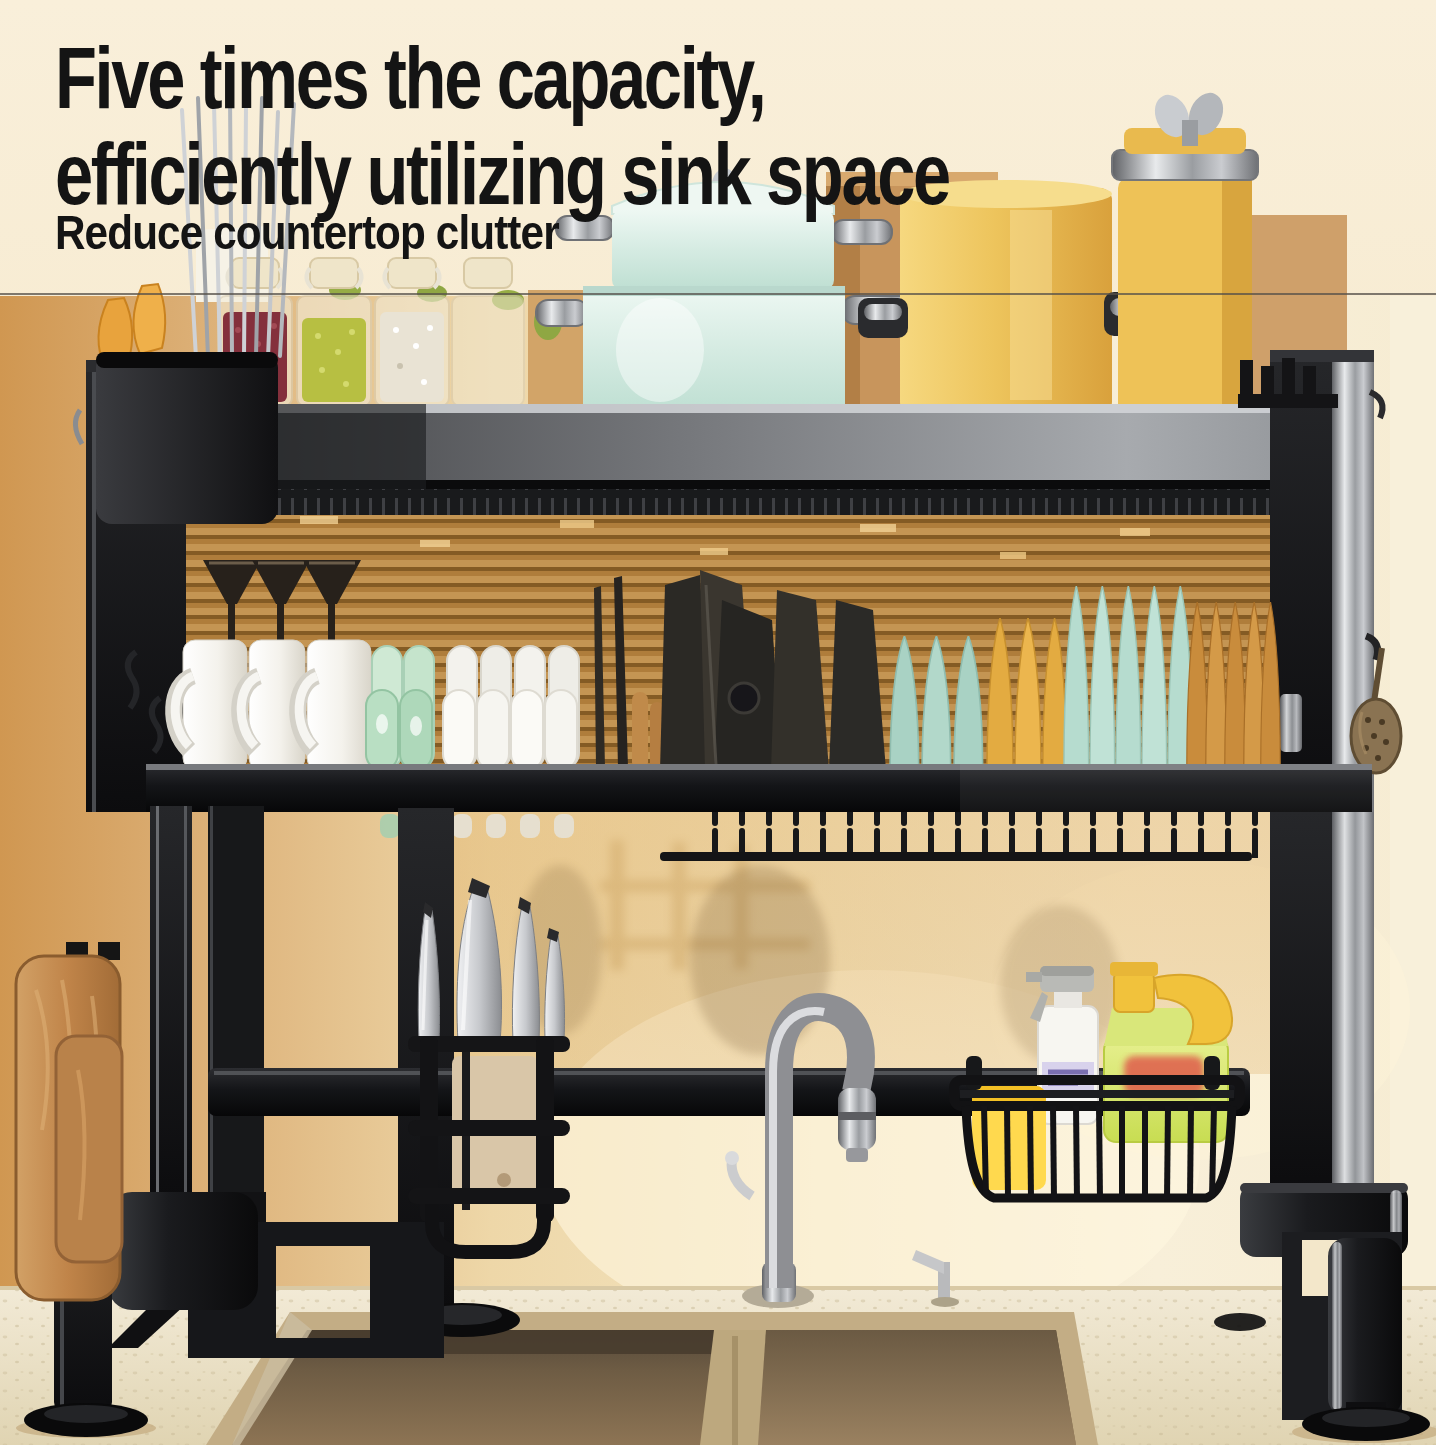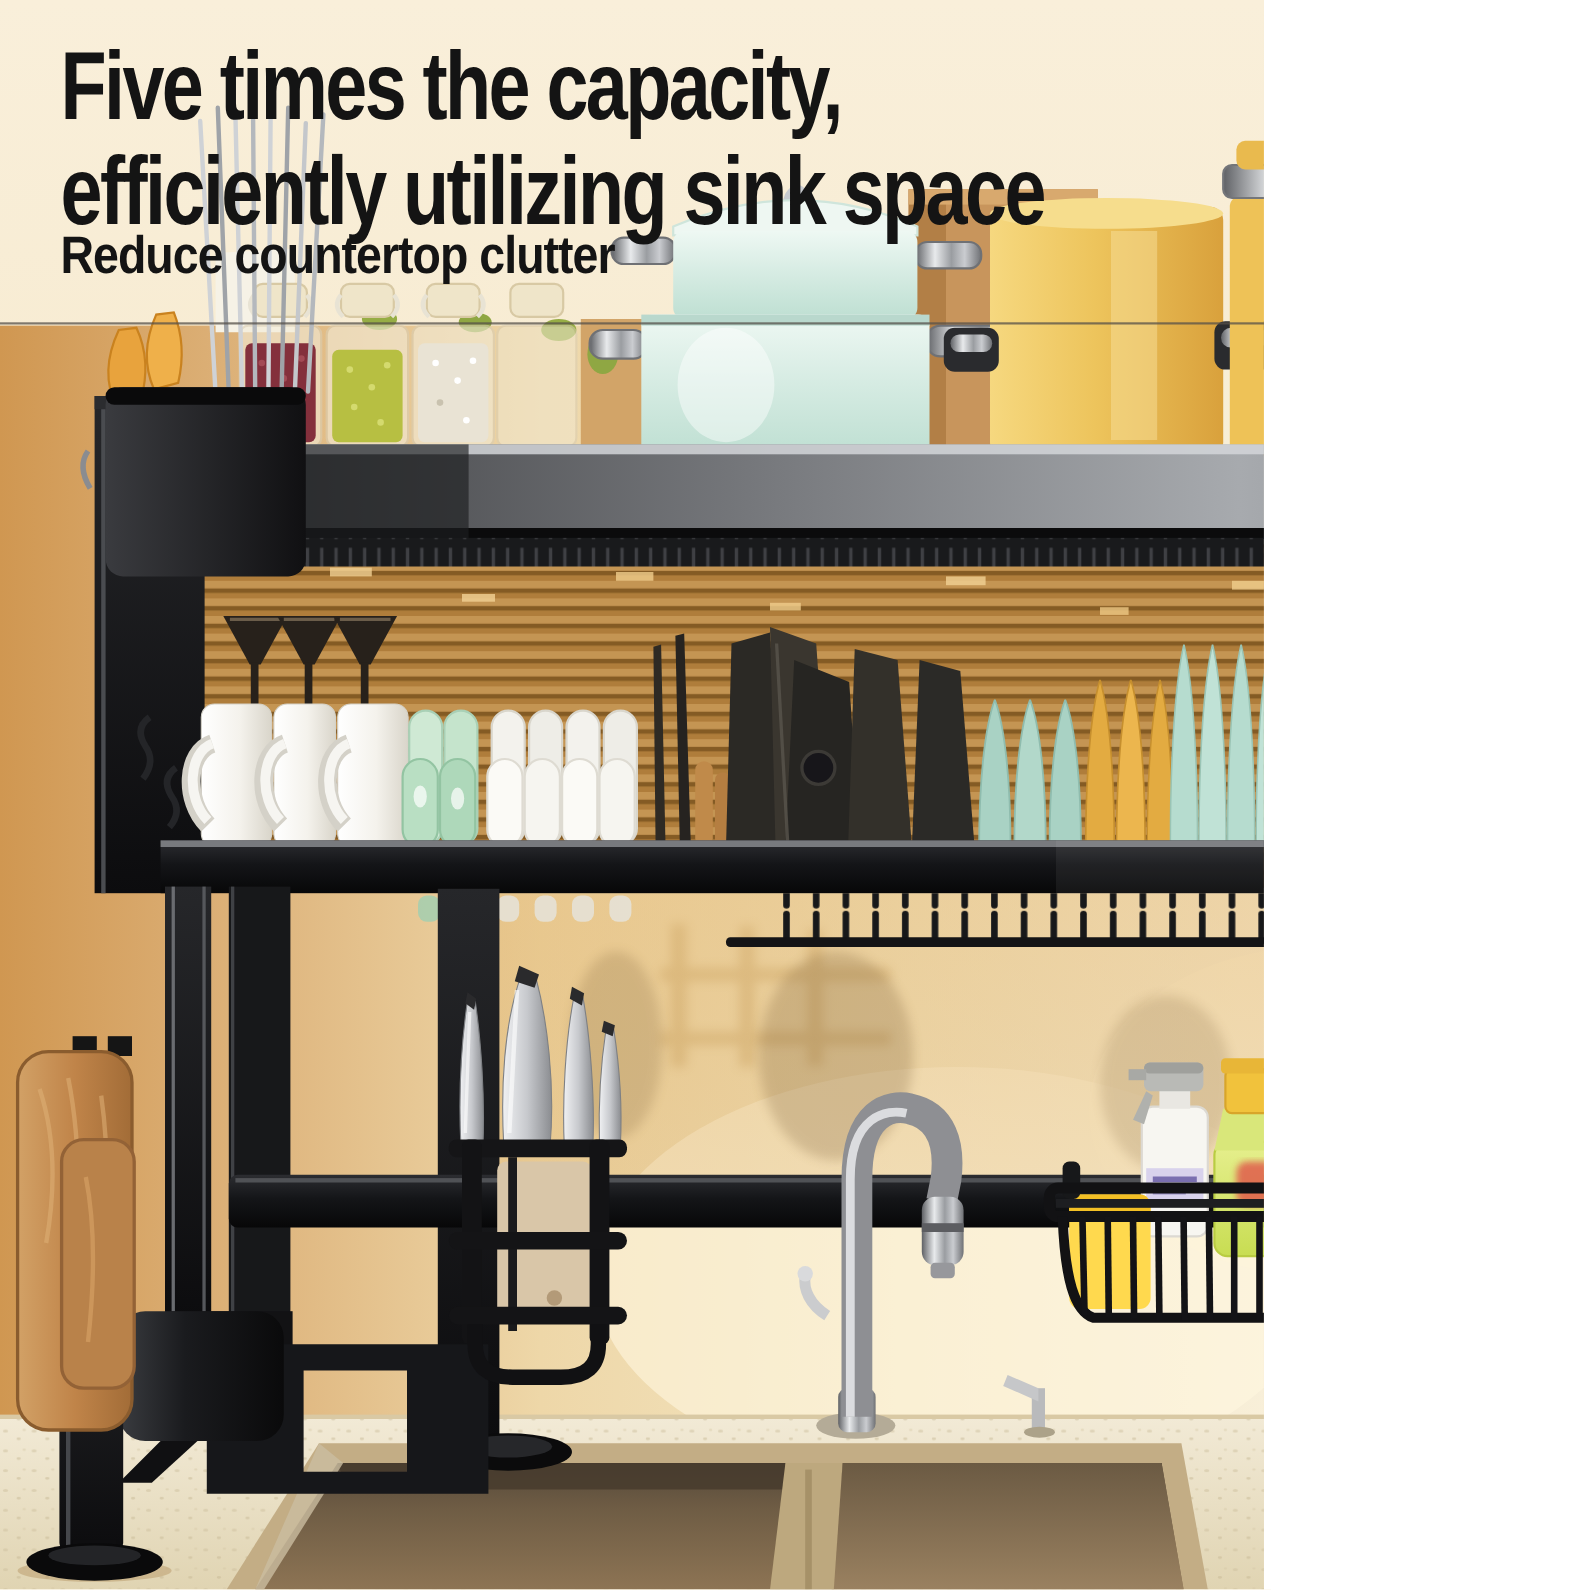--- a/index.html
+++ b/index.html
@@ -1,17 +1,17 @@
 <!DOCTYPE html>
 <html><head>
 <meta charset="utf-8">
 <style>
   html,body{margin:0;padding:0;background:#fff;}
   .stage{
-    position:relative;width:1149px;height:1445px;overflow:hidden;
+    position:relative;width:1436px;height:1445px;overflow:hidden;
     background:#f6ead0;font-family:"Liberation Sans",sans-serif;
   }
   .stage svg{position:absolute;left:0;top:0;}
   .overlay-text{position:absolute;z-index:30;color:#141414;pointer-events:none;}
   .headline{
     left:55px;top:30px;font-size:88px;font-weight:700;letter-spacing:-3px;
     line-height:96px;transform:scaleX(.78);transform-origin:left top;white-space:nowrap;
   }
   .subheadline{
     left:55px;top:205px;font-size:48px;font-weight:700;letter-spacing:-1px;

